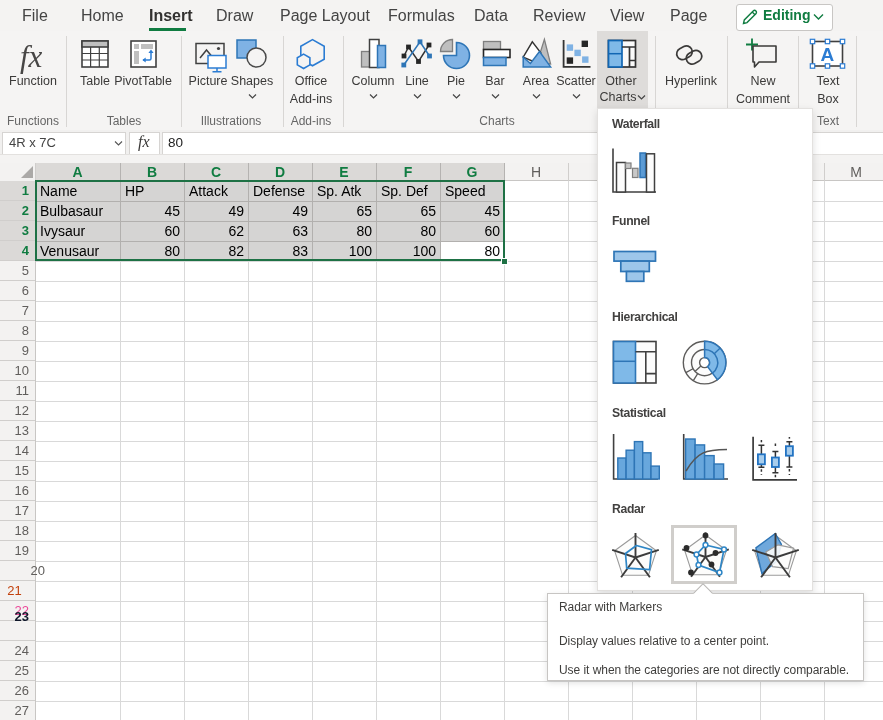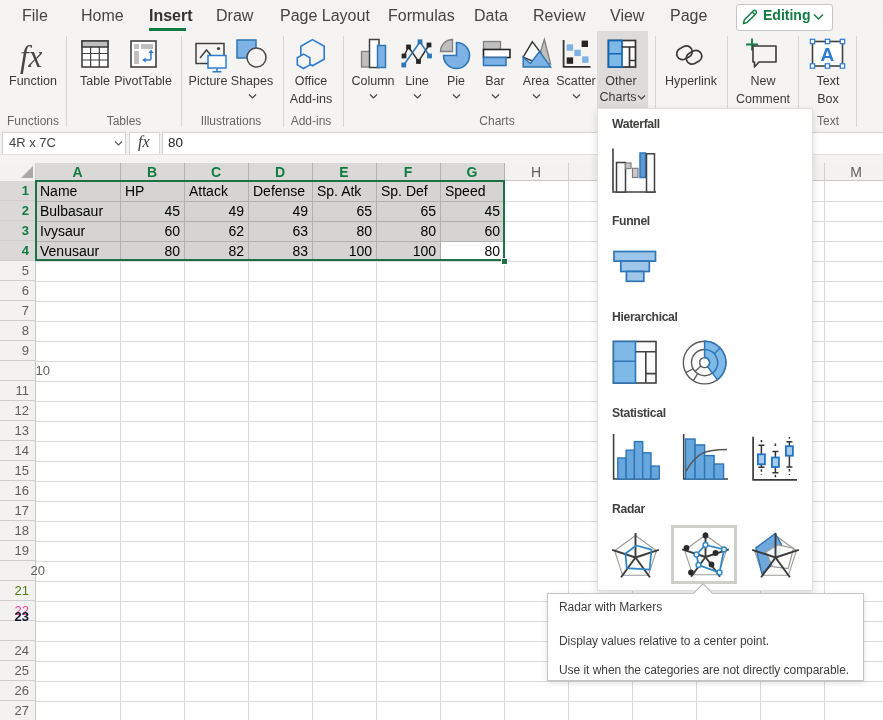--- a/index.html
+++ b/index.html
@@ -238,21 +238,21 @@
 <div class="rowhead" style="top:261px;color:#605e5c;font-weight:normal;">5</div>
 <div class="abs" style="left:0;top:280px;width:35px;height:1px;background:#d0cecc;"></div>
 <div class="rowhead" style="top:281px;color:#605e5c;font-weight:normal;">6</div>
 <div class="abs" style="left:0;top:300px;width:35px;height:1px;background:#d0cecc;"></div>
 <div class="rowhead" style="top:301px;color:#605e5c;font-weight:normal;">7</div>
 <div class="abs" style="left:0;top:320px;width:35px;height:1px;background:#d0cecc;"></div>
 <div class="rowhead" style="top:321px;color:#605e5c;font-weight:normal;">8</div>
 <div class="abs" style="left:0;top:340px;width:35px;height:1px;background:#d0cecc;"></div>
 <div class="rowhead" style="top:341px;color:#605e5c;font-weight:normal;">9</div>
 <div class="abs" style="left:0;top:360px;width:35px;height:1px;background:#d0cecc;"></div>
-<div class="rowhead" style="top:361px;color:#605e5c;font-weight:normal;padding-left:21px;">10</div>
+<div class="rowhead" style="top:361px;color:#605e5c;font-weight:normal;">10</div>
 <div class="abs" style="left:0;top:380px;width:35px;height:1px;background:#d0cecc;"></div>
 <div class="rowhead" style="top:381px;color:#605e5c;font-weight:normal;">11</div>
 <div class="abs" style="left:0;top:400px;width:35px;height:1px;background:#d0cecc;"></div>
 <div class="rowhead" style="top:401px;color:#605e5c;font-weight:normal;">12</div>
 <div class="abs" style="left:0;top:420px;width:35px;height:1px;background:#d0cecc;"></div>
 <div class="rowhead" style="top:421px;color:#605e5c;font-weight:normal;">13</div>
 <div class="abs" style="left:0;top:440px;width:35px;height:1px;background:#d0cecc;"></div>
 <div class="rowhead" style="top:441px;color:#605e5c;font-weight:normal;">14</div>
 <div class="abs" style="left:0;top:460px;width:35px;height:1px;background:#d0cecc;"></div>
 <div class="rowhead" style="top:461px;color:#605e5c;font-weight:normal;">15</div>
@@ -260,21 +260,21 @@
 <div class="rowhead" style="top:481px;color:#605e5c;font-weight:normal;">16</div>
 <div class="abs" style="left:0;top:500px;width:35px;height:1px;background:#d0cecc;"></div>
 <div class="rowhead" style="top:501px;color:#605e5c;font-weight:normal;">17</div>
 <div class="abs" style="left:0;top:520px;width:35px;height:1px;background:#d0cecc;"></div>
 <div class="rowhead" style="top:521px;color:#605e5c;font-weight:normal;">18</div>
 <div class="abs" style="left:0;top:540px;width:35px;height:1px;background:#d0cecc;"></div>
 <div class="rowhead" style="top:541px;color:#605e5c;font-weight:normal;">19</div>
 <div class="abs" style="left:0;top:560px;width:35px;height:1px;background:#d0cecc;"></div>
 <div class="rowhead" style="top:561px;color:#605e5c;font-weight:normal;margin-left:16px;">20</div>
 <div class="abs" style="left:0;top:580px;width:35px;height:1px;background:#d0cecc;"></div>
-<div class="rowhead" style="top:581px;color:#4d7c0f;font-weight:normal;">21</div>
+<div class="rowhead" style="top:581px;color:#c2410c;font-weight:normal;text-align:center;">21</div>
 <div class="abs" style="left:0;top:600px;width:35px;height:1px;background:#d0cecc;"></div>
 <div class="rowhead" style="top:601px;color:#ec4899;font-weight:normal;">22</div>
 <div class="abs" style="left:0;top:620px;width:35px;height:1px;background:#d0cecc;"></div>
 <div class="rowhead" style="top:607px;color:#0f172a;font-weight:bold;">23</div>
 <div class="abs" style="left:0;top:640px;width:35px;height:1px;background:#d0cecc;"></div>
 <div class="rowhead" style="top:641px;color:#605e5c;font-weight:normal;">24</div>
 <div class="abs" style="left:0;top:660px;width:35px;height:1px;background:#d0cecc;"></div>
 <div class="rowhead" style="top:661px;color:#605e5c;font-weight:normal;">25</div>
 <div class="abs" style="left:0;top:680px;width:35px;height:1px;background:#d0cecc;"></div>
 <div class="rowhead" style="top:681px;color:#605e5c;font-weight:normal;">26</div>

